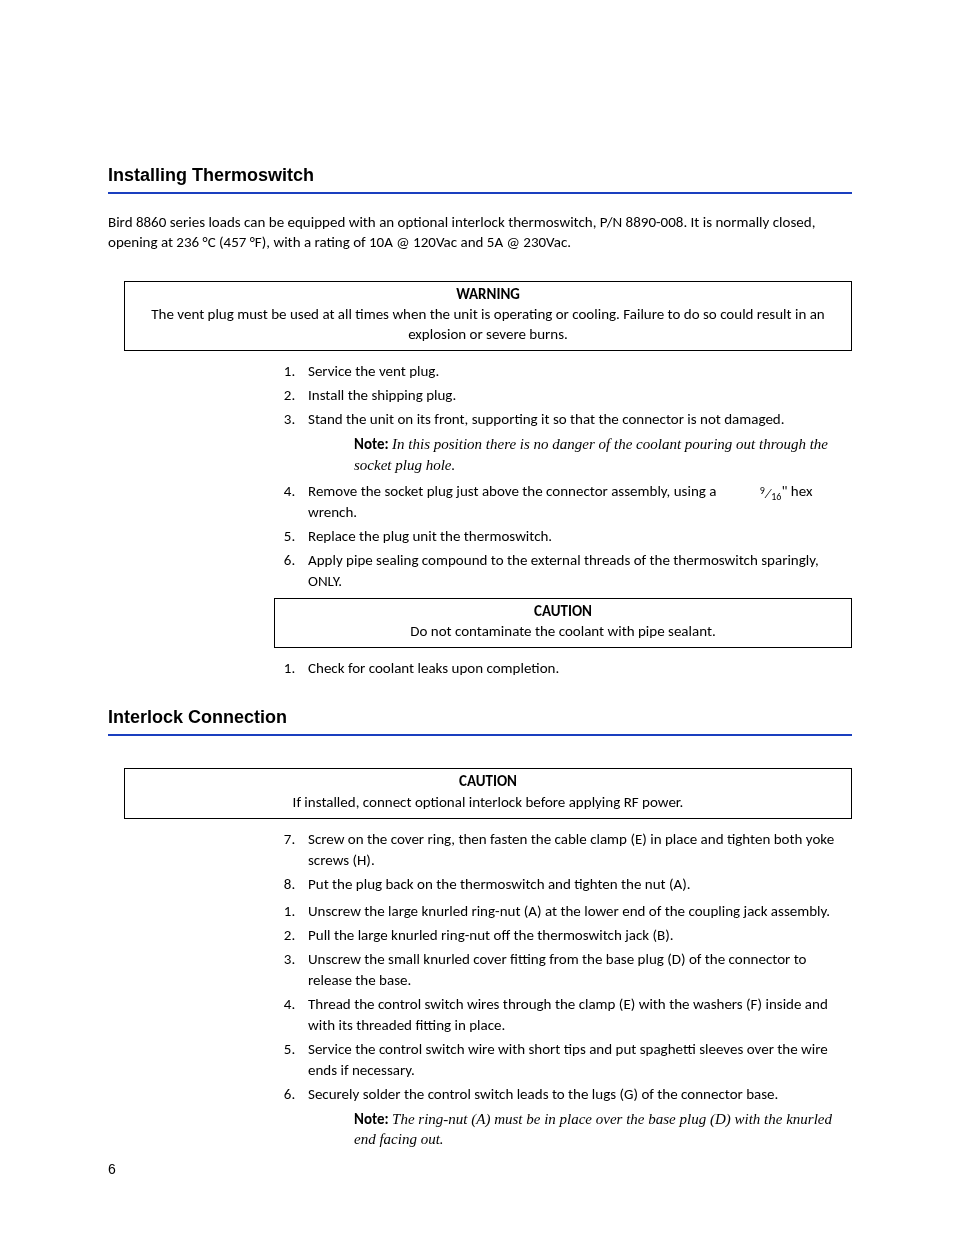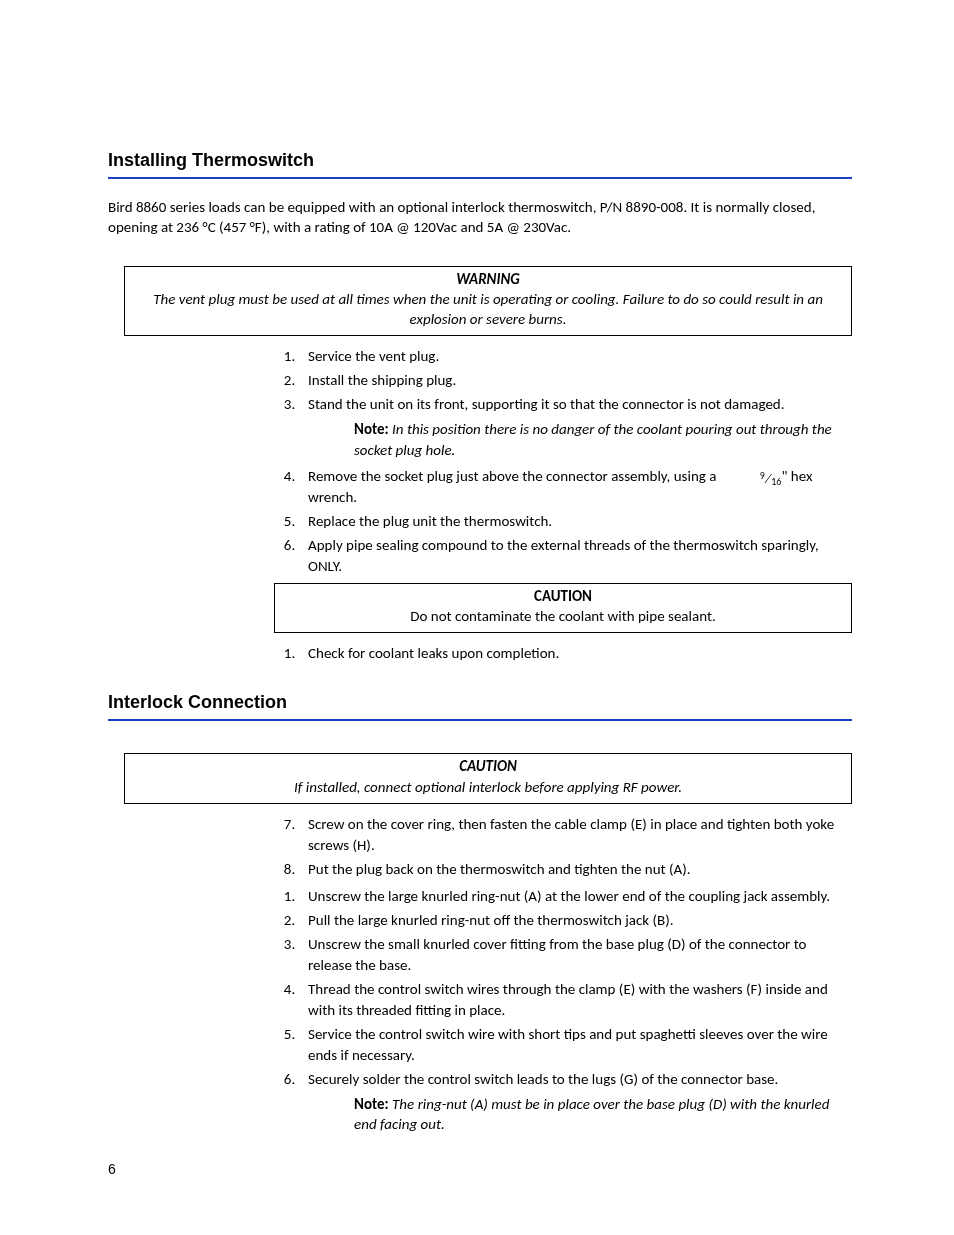--- a/index.html
+++ b/index.html
@@ -14,37 +14,36 @@
     width: 954px;
     height: 1235px;
     position: relative;
     box-sizing: border-box;
     padding: 150px 102px 0 108px;
   }
   h2.section {
     font-family: Arial, Helvetica, sans-serif;
     font-weight: bold;
     font-size: 18px;
-    margin: 0 0 4px 0;
+    margin: 15px 0 4px 0;
     padding-bottom: 6px;
     border-bottom: 2.5px solid #1a3fbf;
   }
   .intro {
     margin: 18px 0 28px 0;
     line-height: 1.35;
   }
   .admonition {
     border: 1px solid #000;
     padding: 2px 10px 6px 10px;
     text-align: center;
     line-height: 1.35;
   }
   .admonition.full {
     margin: 6px 0 10px 16px;
-    font-style: italic;
   }
   .admonition.indent {
     margin: 6px 0 10px 0;
   }
   .admonition .title {
     font-weight: bold;
     display: block;
   }
   ol.steps {
     margin: 6px 0 6px 0;
@@ -59,20 +58,21 @@
   .note {
     margin: 4px 0 6px 46px;
     line-height: 1.35;
   }
   .note .label {
     font-weight: bold;
     font-style: normal;
   }
   .note .text {
     font-style: italic;
+    font-family: Liberation Serif, serif;
   }
   .frac {
     display: inline-block;
     vertical-align: -0.15em;
     line-height: 1;
     margin-left: 40px;
   }
   .frac .num {
     font-size: 10px;
     vertical-align: 0.45em;

